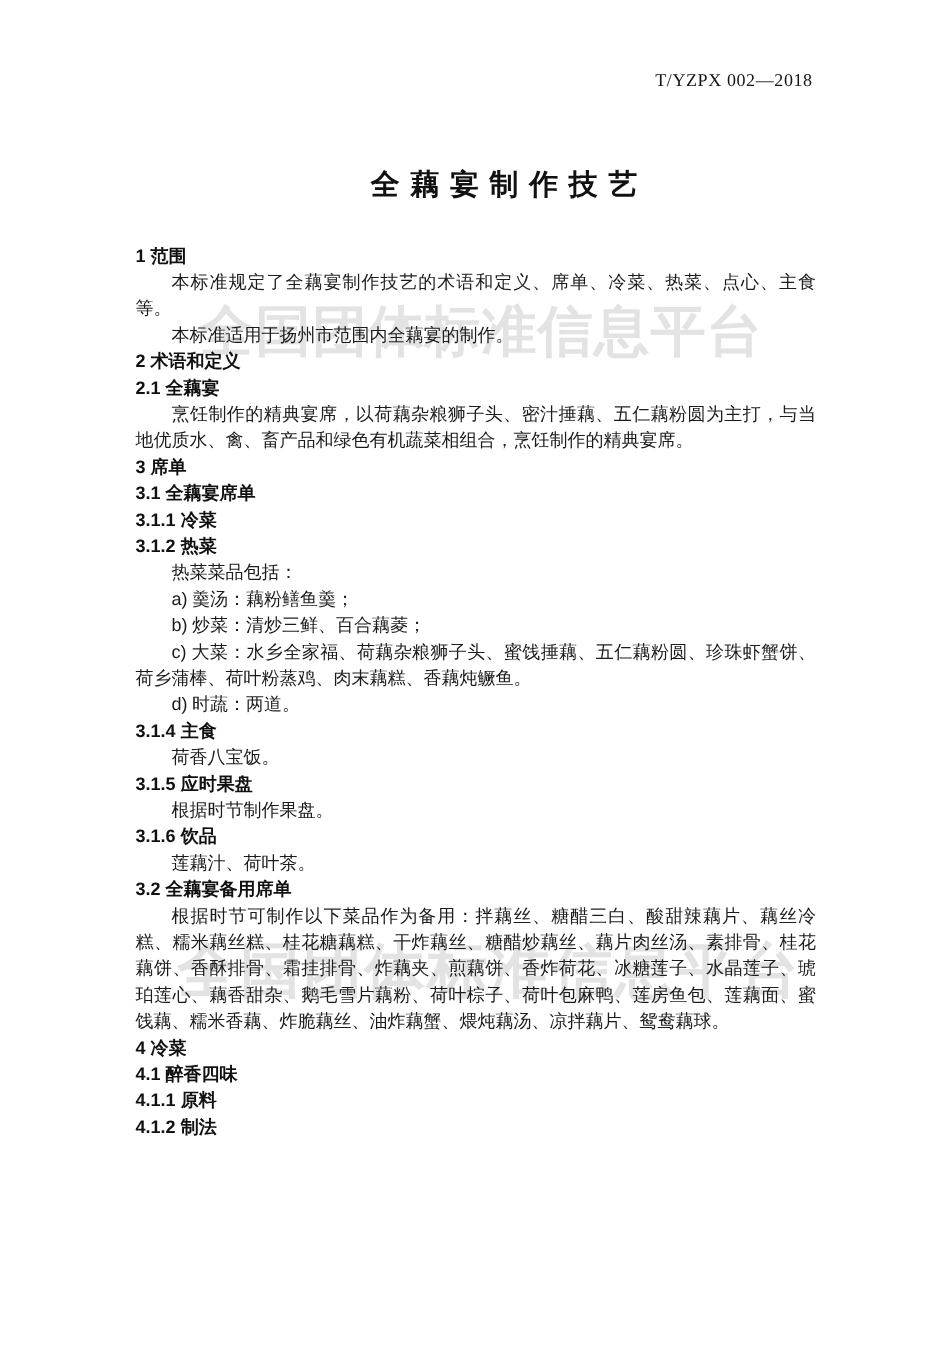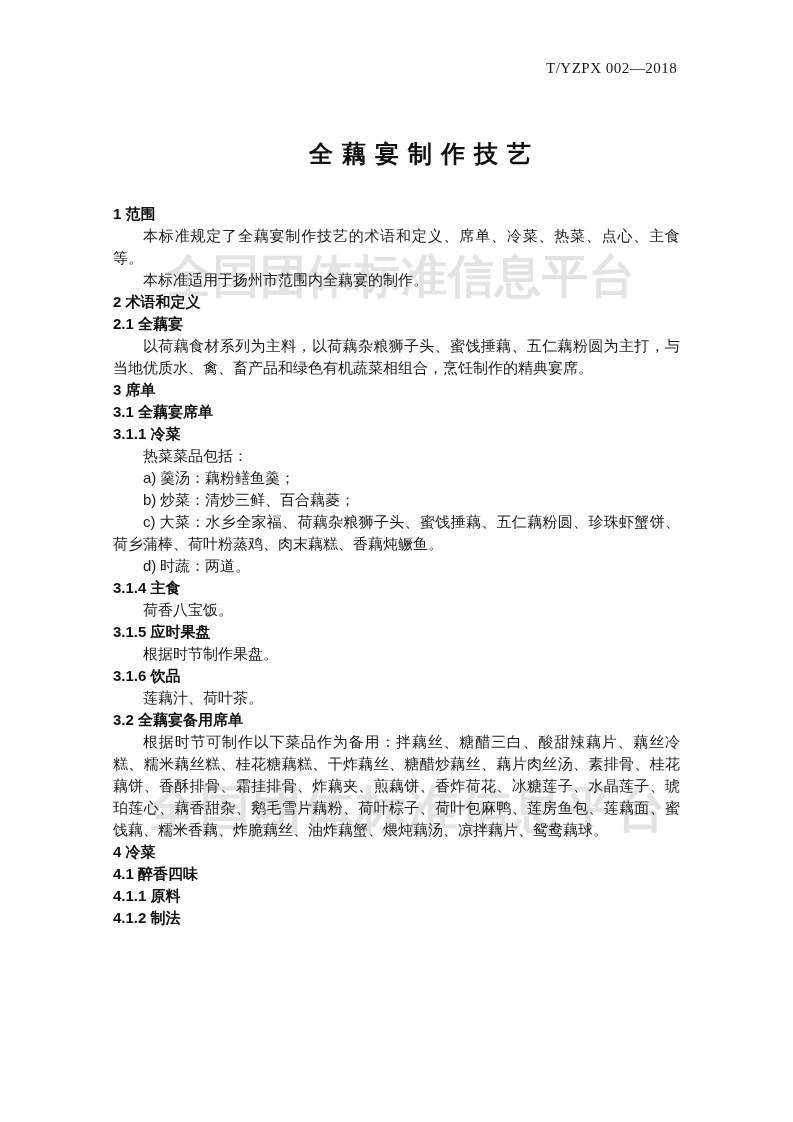--- a/index.html
+++ b/index.html
@@ -59,24 +59,25 @@
   <div class="header-code">T/YZPX 002—2018</div>
 
   <div class="doc-title">全藕宴制作技艺</div>
 
   <div class="content">
       <div class="blk h">1 范围</div>
       <div class="blk p">本标准规定了全藕宴制作技艺的术语和定义、席单、冷菜、热菜、点心、主食等。</div>
       <div class="blk p">本标准适用于扬州市范围内全藕宴的制作。</div>
       <div class="blk h">2 术语和定义</div>
       <div class="blk h">2.1 全藕宴</div>
-      <div class="blk p">以荷藕食材系列为主料，以荷藕杂粮狮子头、蜜饯捶藕、五仁藕粉圆为主打，与当地优质水、禽、畜产品和绿色有机蔬菜相组合，烹饪制作的精典宴席。</div>
+      <div class="blk p">烹饪制作的精典宴席，以荷藕杂粮狮子头、密汁捶藕、五仁藕粉圆为主打，与当地优质水、禽、畜产品和绿色有机蔬菜相组合，烹饪制作的精典宴席。</div>
       <div class="blk h">3 席单</div>
       <div class="blk h">3.1 全藕宴席单</div>
       <div class="blk h">3.1.1 冷菜</div>
+      <div class="blk h">3.1.2 热菜</div>
       <div class="blk p">热菜菜品包括：</div>
       <div class="blk li"><span class="marker">a)</span>&nbsp;羹汤：藕粉鳝鱼羹；</div>
       <div class="blk li"><span class="marker">b)</span>&nbsp;炒菜：清炒三鲜、百合藕菱；</div>
       <div class="blk li"><span class="marker">c)</span>&nbsp;大菜：水乡全家福、荷藕杂粮狮子头、蜜饯捶藕、五仁藕粉圆、珍珠虾蟹饼、荷乡蒲棒、荷叶粉蒸鸡、肉末藕糕、香藕炖鳜鱼。</div>
       <div class="blk li"><span class="marker">d)</span>&nbsp;时蔬：两道。</div>
       <div class="blk h">3.1.4 主食</div>
       <div class="blk p">荷香八宝饭。</div>
       <div class="blk h">3.1.5 应时果盘</div>
       <div class="blk p">根据时节制作果盘。</div>
       <div class="blk h">3.1.6 饮品</div>

